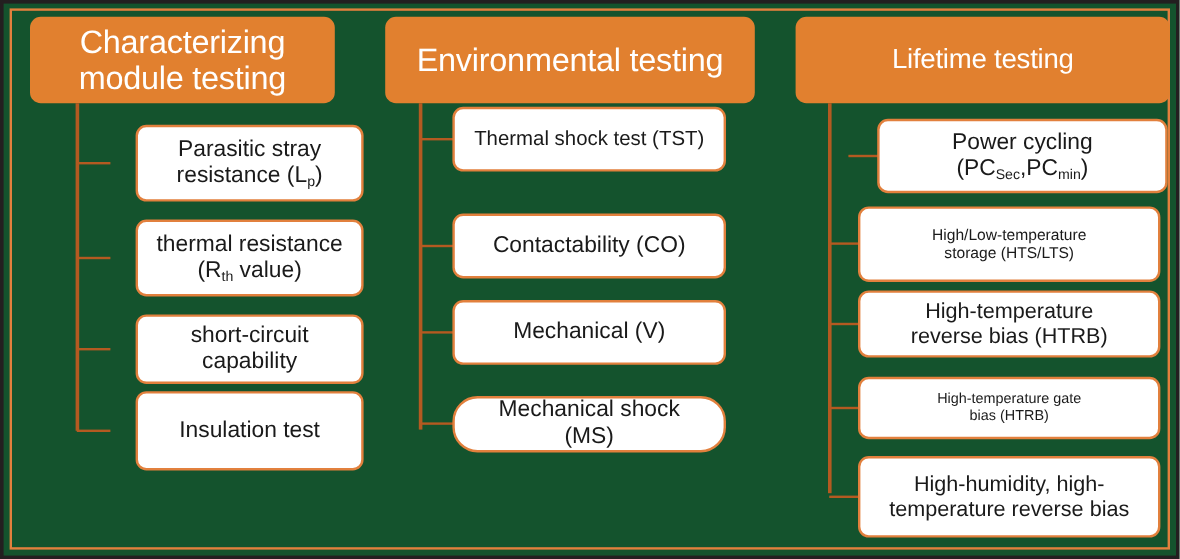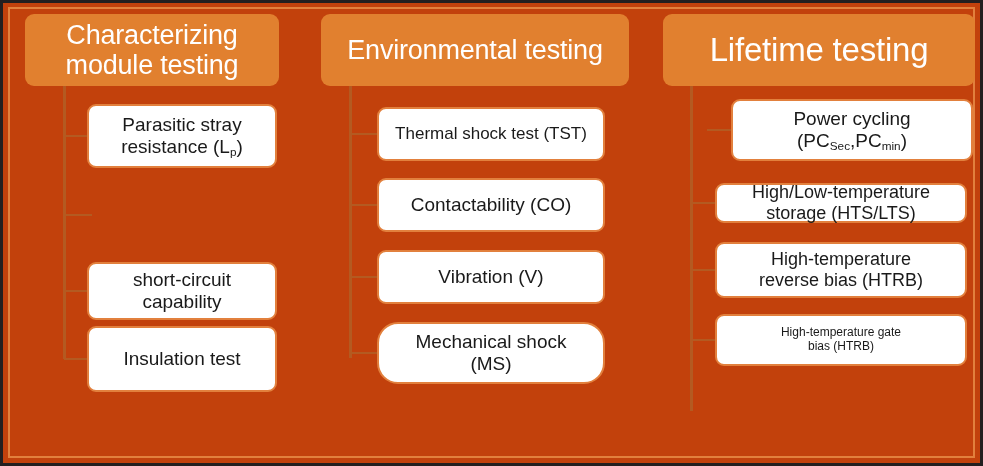--- a/index.html
+++ b/index.html
@@ -10,21 +10,21 @@
   }
   body {
     font-family: "Liberation Sans", sans-serif;
   }
 
   .figure-frame {
     position: relative;
     width: 983px;
     height: 466px;
     box-sizing: border-box;
-    background: #c2410c;
+    background: #14532d;
     border: 3px solid #231f20;
     overflow: hidden;
   }
 
   .inner-rule {
     position: absolute;
     left: 5px;
     top: 4px;
     right: 5px;
     bottom: 5px;
@@ -73,21 +73,21 @@
   }
   .col-2 .header-box {
     width: 308px;
     height: 72px;
     font-size: 27px;
     padding: 0 8px;
   }
   .col-3 .header-box {
     width: 312px;
     height: 72px;
-    font-size: 33px;
+    font-size: 23px;
     padding: 0 4px;
   }
 
   
   .tree {
     position: relative;
   }
 
   .trunk {
     position: absolute;
@@ -125,21 +125,21 @@
     box-sizing: border-box;
     display: flex;
     align-items: center;
     justify-content: center;
     text-align: center;
     color: #1a1a1a;
     line-height: 1.16;
     padding: 2px 6px;
   }
 
-  .col-1 .leaf-box { margin-left: 62px; width: 190px; font-size: 19px; }
+  .col-1 .leaf-box { margin-left: 88px; width: 190px; font-size: 19px; }
   .col-2 .leaf-box { margin-left: 56px; width: 228px; font-size: 19px; }
   .col-3 .leaf-box { margin-left: 52px; width: 252px; font-size: 19px; }
 
   .leaf-box .txt { display: block; }
 
   sub {
     font-size: 0.62em;
     vertical-align: baseline;
     position: relative;
     top: 0.28em;
@@ -169,20 +169,26 @@
           <div class="leaf-box" style="height:64px;">
             <span>
               <span class="txt">Parasitic stray</span>
               <span class="txt"><span>resistance (L</span><sub>p</sub><span>)</span></span>
             </span>
           </div>
         </div>
 
         <div class="node" style="position:absolute; top:97px; left:0; right:0; height:64px;">
           <div class="branch"></div>
+          <div class="leaf-box" style="height:64px;">
+            <span>
+              <span class="txt">thermal resistance</span>
+              <span class="txt"><span>(R</span><sub>th</sub><span> value)</span></span>
+            </span>
+          </div>
         </div>
 
         <div class="node" style="position:absolute; top:176px; left:0; right:0; height:58px;">
           <div class="branch"></div>
           <div class="leaf-box" style="height:58px;">
             <span>
               <span class="txt">short-circuit</span>
               <span class="txt">capability</span>
             </span>
           </div>
@@ -198,44 +204,44 @@
     </div>
 
     <div class="column col-2">
       <div class="header-box">
         <span class="txt">Environmental testing</span>
       </div>
 
       <div class="tree" style="height:300px;">
         <div class="trunk" style="top:0; height:272px;"></div>
 
-        <div class="node" style="position:absolute; top:26px; left:0; right:0; height:44px;">
+        <div class="node" style="position:absolute; top:8px; left:0; right:0; height:44px;">
           <div class="branch"></div>
           <div class="leaf-box" style="height:54px; font-size:17px;">
             <span class="txt">Thermal shock test (TST)</span>
           </div>
         </div>
 
         <div class="node" style="position:absolute; top:92px; left:0; right:0; height:54px;">
           <div class="branch"></div>
           <div class="leaf-box" style="height:54px;">
             <span class="txt">Contactability (CO)</span>
           </div>
         </div>
 
         <div class="node" style="position:absolute; top:164px; left:0; right:0; height:54px;">
           <div class="branch"></div>
           <div class="leaf-box" style="height:54px;">
-            <span class="txt">Vibration (V)</span>
+            <span class="txt">Mechanical (V)</span>
           </div>
         </div>
 
         <div class="node" style="position:absolute; top:236px; left:0; right:0; height:62px;">
           <div class="branch"></div>
-          <div class="leaf-box" style="height:62px;border-radius:21px;">
+          <div class="leaf-box" style="height:47px;border-radius:21px;">
             <span>
               <span class="txt">Mechanical shock</span>
               <span class="txt">(MS)</span>
             </span>
           </div>
         </div>
       </div>
     </div>
 
     <div class="column col-3">
@@ -251,21 +257,21 @@
           <div class="leaf-box" style="height:62px;">
             <span>
               <span class="txt">Power cycling</span>
               <span class="txt"><span>(PC</span><sub>Sec</sub><span>,PC</span><sub>min</sub><span>)</span></span>
             </span>
           </div>
         </div>
 
         <div class="node" style="position:absolute; top:90px; left:0; right:0; height:54px;">
           <div class="branch"></div>
-          <div class="leaf-box" style="height:40px; font-size:18px;">
+          <div class="leaf-box" style="height:63px; font-size:13px;">
             <span>
               <span class="txt">High/Low-temperature</span>
               <span class="txt">storage (HTS/LTS)</span>
             </span>
           </div>
         </div>
 
         <div class="node" style="position:absolute; top:156px; left:0; right:0; height:56px;">
           <div class="branch"></div>
           <div class="leaf-box" style="height:56px; font-size:18px;">
@@ -279,17 +285,26 @@
         <div class="node" style="position:absolute; top:228px; left:0; right:0; height:52px;">
           <div class="branch"></div>
           <div class="leaf-box" style="height:52px; font-size:12px;">
             <span>
               <span class="txt">High-temperature gate</span>
               <span class="txt">bias (HTRB)</span>
             </span>
           </div>
         </div>
 
+        <div class="node" style="position:absolute; top:294px; left:0; right:0; height:68px;">
+          <div class="branch"></div>
+          <div class="leaf-box" style="height:68px; font-size:18px;">
+            <span>
+              <span class="txt">High-humidity, high-</span>
+              <span class="txt">temperature reverse bias</span>
+            </span>
+          </div>
+        </div>
       </div>
     </div>
 
   </div>
 </div>
 
 </body></html>

